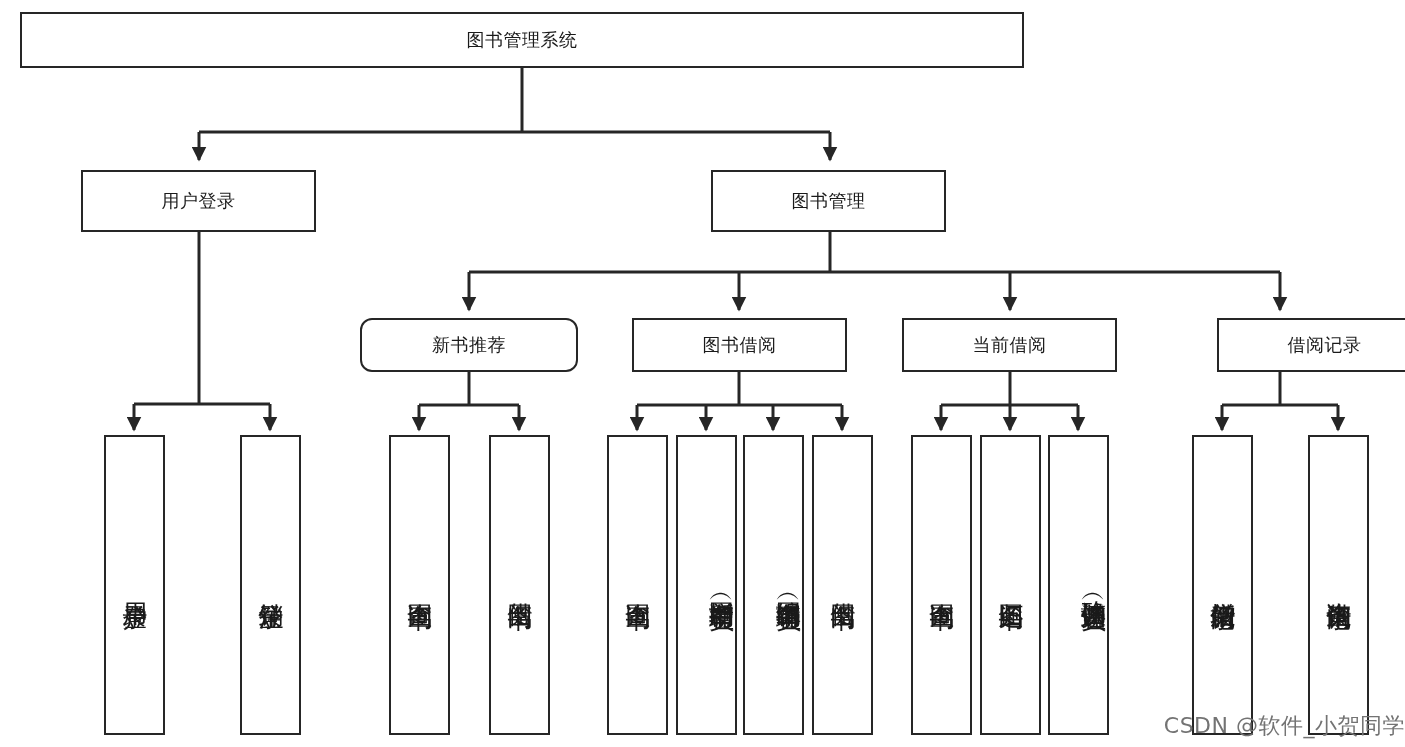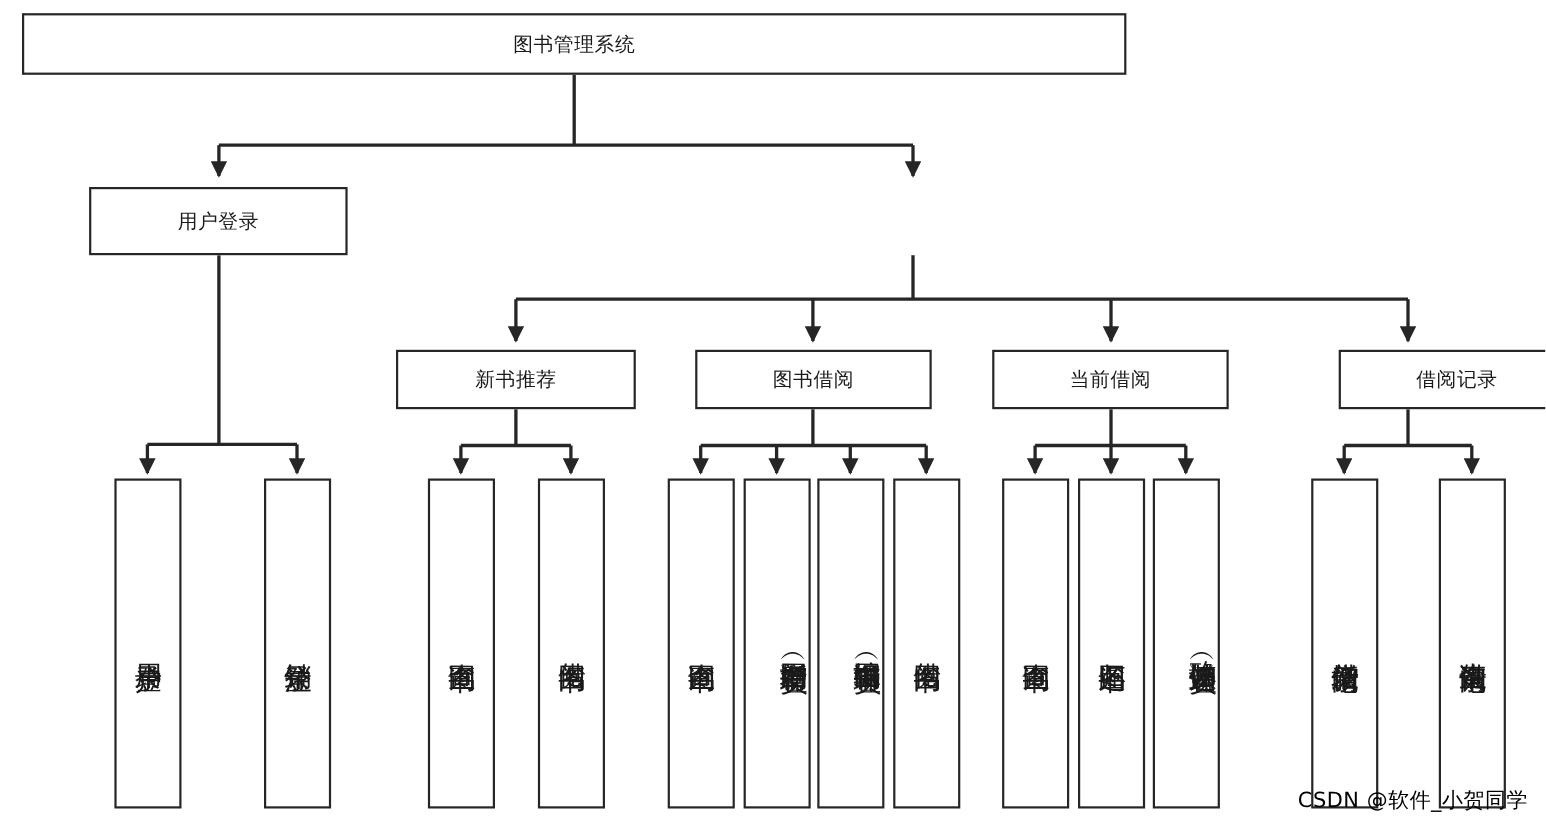--- a/index.html
+++ b/index.html
@@ -44,24 +44,24 @@
     font-size: 25px;
     line-height: 1.12;
     letter-spacing: 1px;
     padding: 4px 0;
   }
   .node-v.top-align {
     align-items: flex-start;
   }
   .watermark {
     position: absolute;
-    right: 16px;
+    right: 0;
     bottom: 6px;
-    font-size: 19px;
-    color: #000000;
+    font-size: 22px;
+    color: #737373;
     letter-spacing: 0.5px;
     white-space: nowrap;
     user-select: none;
   }
 </style>
 </head>
 <body>
 
 <div id="canvas">
 
@@ -111,22 +111,23 @@
       <path d="M 1280 372 L 1280 405"></path>
       <path d="M 1222 405 L 1338 405"></path>
       <path d="M 1222 405 L 1222 430" marker-end="url(#arrow)"></path>
       <path d="M 1338 405 L 1338 430" marker-end="url(#arrow)"></path>
     </g>
   </svg>
 
   <div class="node node-h" style="left:20px; top:12px; width:1004px; height:56px;">图书管理系统</div>
 
   <div class="node node-h" style="left:81px; top:170px; width:235px; height:62px;">用户登录</div>
+  <div class="node node-h" style="left:711px; top:170px; width:235px; height:62px;">图书管理</div>
 
-  <div class="node node-h" style="left:360px; top:318px; width:218px; height:54px;">新书推荐</div>
+  <div class="node node-h" style="left:360px; top:318px; width:218px; height:54px;border-radius:12px;">新书推荐</div>
   <div class="node node-h" style="left:632px; top:318px; width:215px; height:54px;">图书借阅</div>
   <div class="node node-h" style="left:902px; top:318px; width:215px; height:54px;">当前借阅</div>
   <div class="node node-h" style="left:1172px; top:318px; width:215px; height:54px;margin-left:45px;">借阅记录</div>
 
   <div class="node node-v" style="left:104px; top:435px; width:61px; height:300px;">用户登录</div>
   <div class="node node-v" style="left:240px; top:435px; width:61px; height:300px;">注销登录</div>
 
   <div class="node node-v" style="left:389px; top:435px; width:61px; height:300px;">查询图书</div>
   <div class="node node-v" style="left:489px; top:435px; width:61px; height:300px;">借阅图书</div>
 

